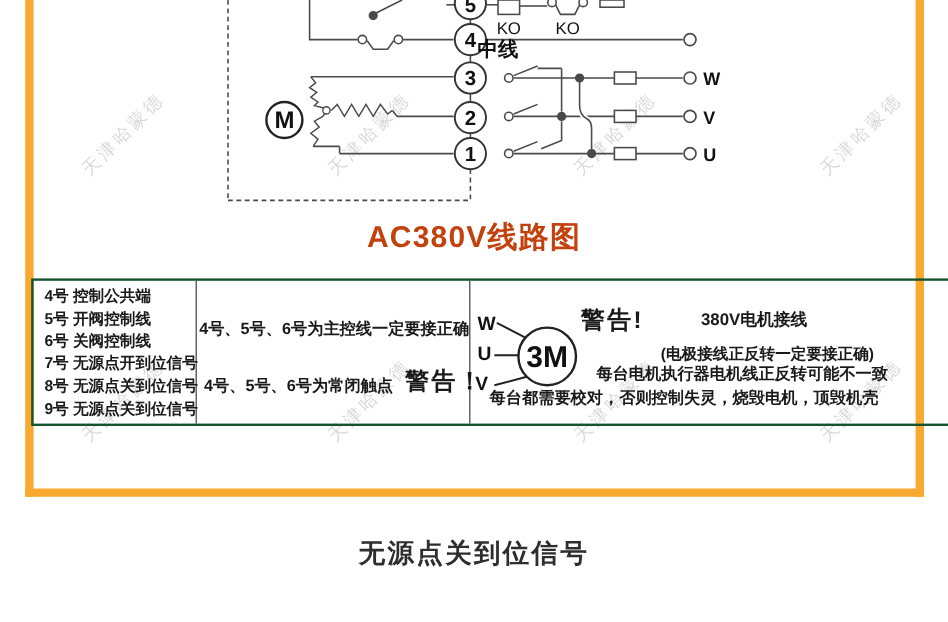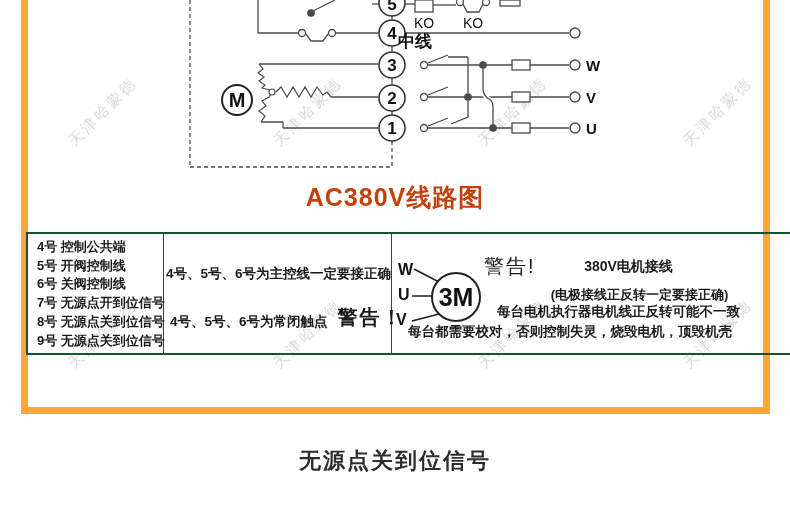--- a/index.html
+++ b/index.html
@@ -34,21 +34,21 @@
   .vline1{left:135px;}
   .vline2{left:363px;}
   .col1{position:absolute;left:9px;top:4px;font-size:13px;font-weight:bold;line-height:18.7px;white-space:nowrap;}
   .col2{position:absolute;left:136px;top:0;width:227px;height:100%;}
   .col2 .n1{position:absolute;left:0;top:31px;width:100%;text-align:right;font-size:13.5px;font-weight:bold;white-space:nowrap;}
   .col2 .n2{position:absolute;left:0;top:51px;width:100%;text-align:center;font-size:13.5px;font-weight:bold;white-space:nowrap;}
   .col2 .n3{position:absolute;left:6px;top:70px;width:100%;display:flex;align-items:flex-end;}
   .col2 .n3 .t{font-size:13.5px;font-weight:bold;white-space:nowrap;}
   .col2 .n3 .warn{font-size:20px;font-weight:bold;margin-left:10px;letter-spacing:2px;white-space:nowrap;}
   .col3{position:absolute;left:364px;top:0;width:354px;height:100%;}
-  .col3 .warn{position:absolute;left:92px;top:19px;font-size:20px;font-weight:normal;letter-spacing:2px;}
+  .col3 .warn{position:absolute;left:92px;top:19px;font-size:20px;font-weight:bold;letter-spacing:2px;}
   .col3 .l1{position:absolute;left:134px;top:24px;width:205px;text-align:center;font-size:14px;font-weight:bold;white-space:nowrap;}
   .col3 .l2{position:absolute;left:150px;top:52px;width:195px;text-align:center;font-size:13px;font-weight:bold;white-space:nowrap;}
   .col3 .l3{position:absolute;left:99px;top:69px;width:255px;text-align:center;font-size:13.5px;font-weight:bold;white-space:nowrap;}
   .col3 .l4{position:absolute;left:8px;top:89px;width:340px;text-align:center;font-size:13.5px;font-weight:bold;white-space:nowrap;font-family:Liberation Mono, monospace;}
   .motor3m{position:absolute;left:0;top:8px;}
   
   .footer-title{
     position:absolute;left:0;top:446px;width:790px;text-align:center;
     font-size:22px;font-weight:600;color:#2e2e2e;letter-spacing:2px;
   }

